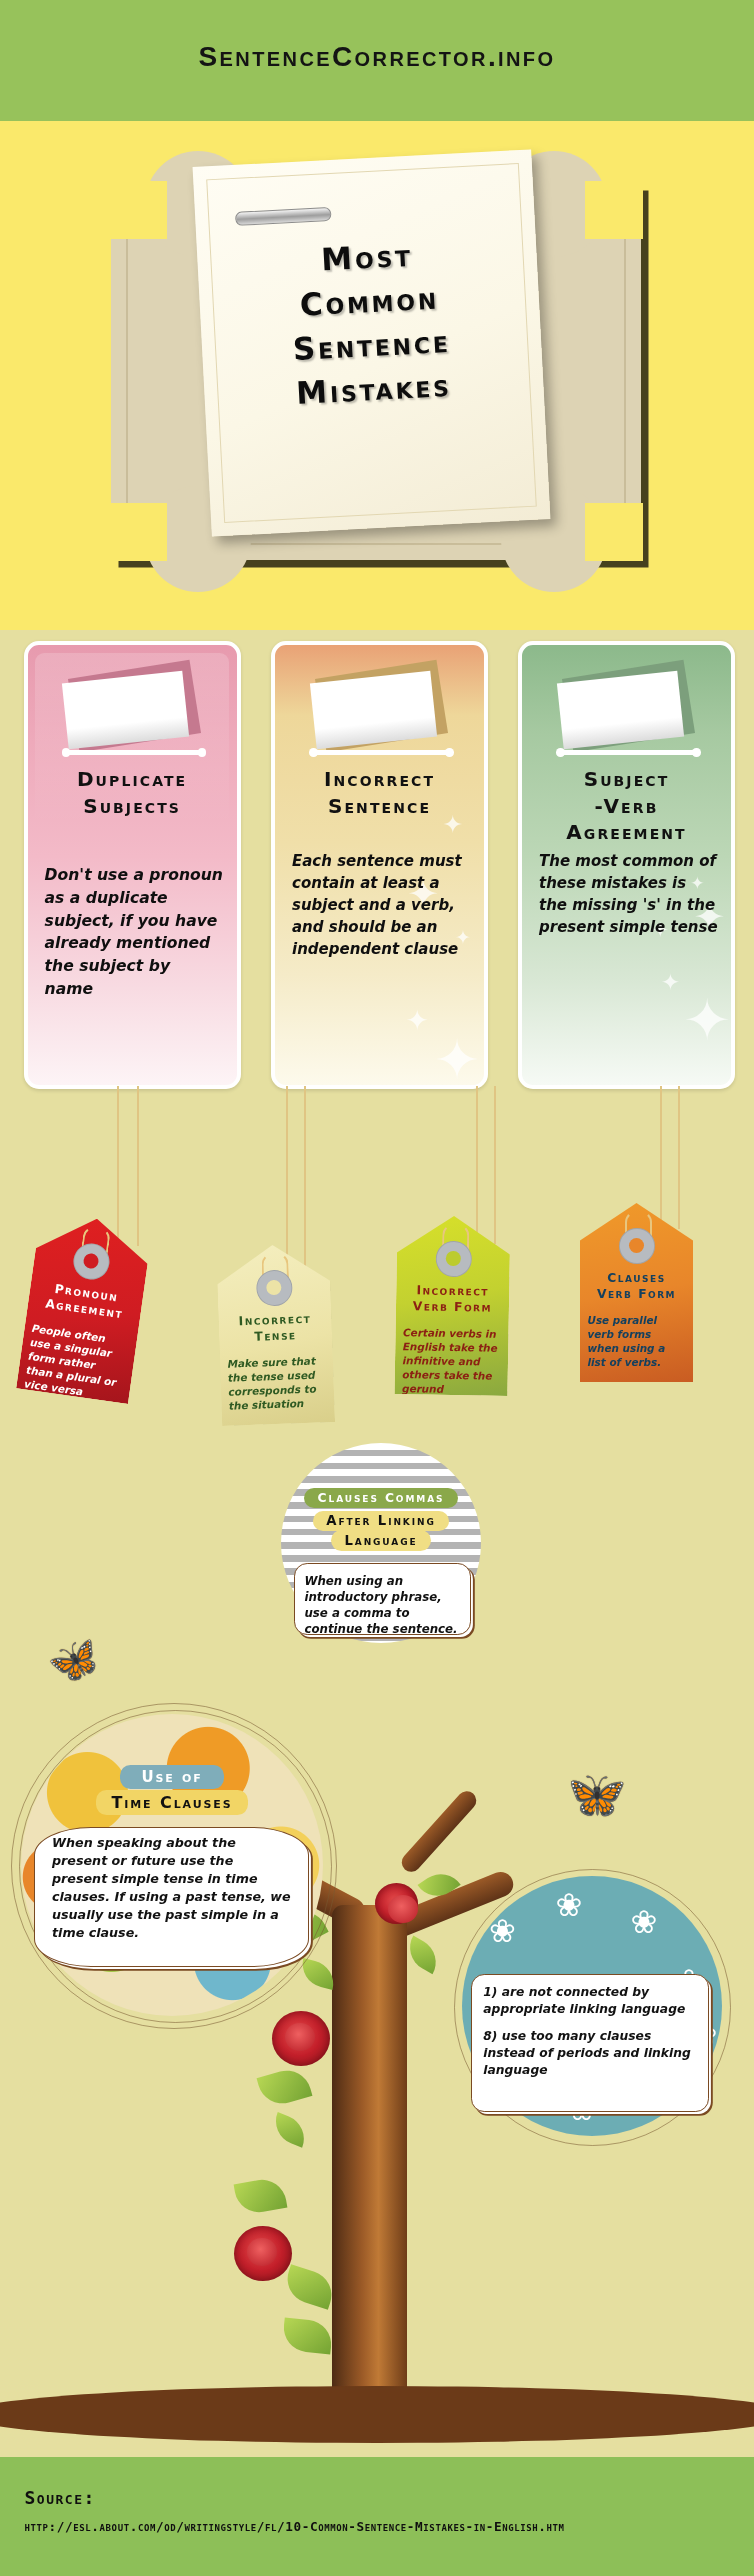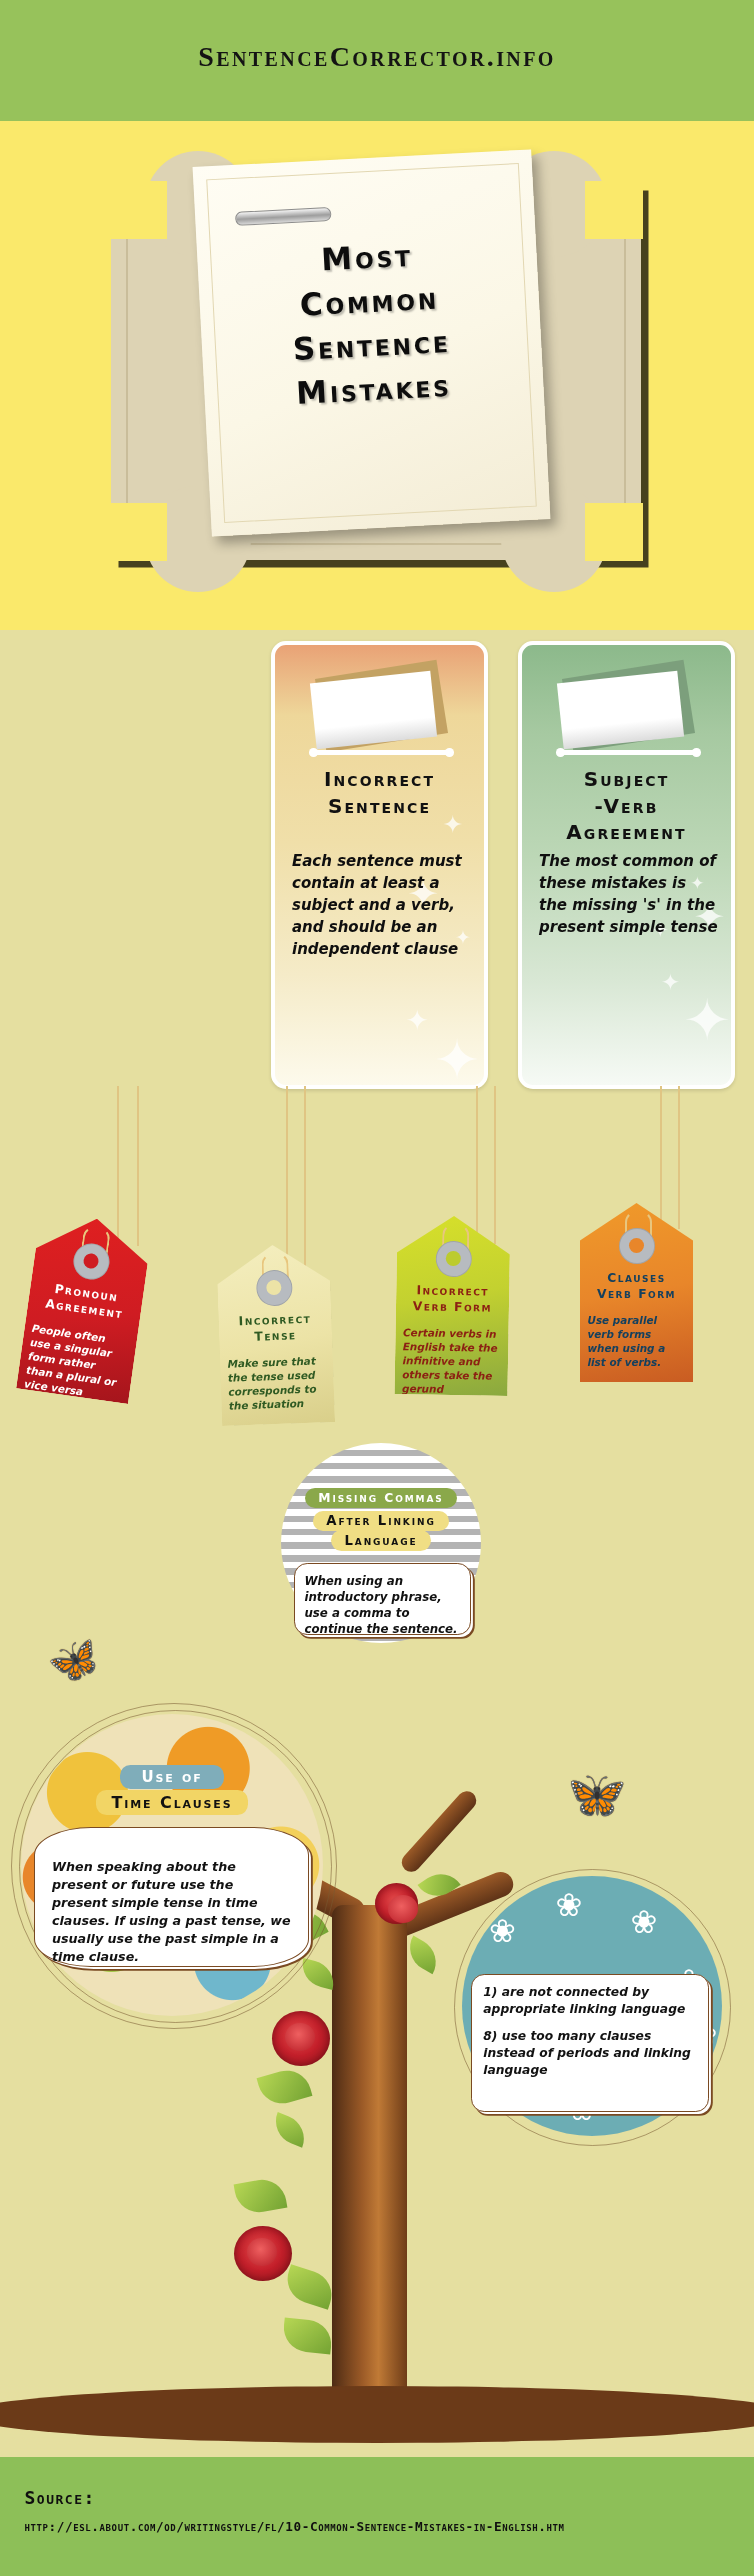--- a/index.html
+++ b/index.html
@@ -14,21 +14,21 @@
 
   
   .band-top{position:absolute;left:0;top:0;width:754px;height:121px;background:#97c25b;}
   .band-yellow{position:absolute;left:0;top:121px;width:754px;height:509px;background:#fae96b;}
   .band-olive{position:absolute;left:0;top:630px;width:754px;height:1827px;background:#e5dfa0;}
   .band-bottom{position:absolute;left:0;top:2457px;width:754px;height:119px;background:#8dbf58;}
 
   
   .site-title{
     position:absolute;left:0;top:41px;width:754px;text-align:center;
-    font-family:Liberation Serif, serif;
+    font-family:Liberation Sans, sans-serif;
     font-size:28px;font-weight:700;letter-spacing:2.4px;color:#141414;
     font-variant:small-caps;
   }
 
   
   .plaque-wrap{position:absolute;left:111px;top:158px;width:547px;height:426px;}
   .plaque{
     position:absolute;left:0;top:24.5px;width:530px;height:377px;
     background:#ddd3b4;
     box-shadow:7.5px 7.5px 0 rgba(0,0,0,.72);
@@ -257,20 +257,33 @@
         <span>Most</span>
         <span>Common</span>
         <span>Sentence</span>
         <span>Mistakes</span>
       </div>
     </div>
   </div>
 
   <div class="cards">
 
+    <div class="card c1">
+      <div class="card-inner"></div>
+      <div class="photo">
+        <div class="back"></div>
+        <div class="front"></div>
+        <div class="bar"></div>
+      </div>
+      <div class="card-title">
+        <span>Duplicate</span>
+        <span>Subjects</span>
+      </div>
+      <div class="card-body">Don't use a pronoun as a duplicate subject, if you have already mentioned the subject by name</div>
+    </div>
 
     <div class="card c2">
       <div class="card-inner"></div>
       <span class="star" style="right:21px;top:168px;">✦</span>
       <span class="star" style="right:45px;top:230px;font-size:38px;">✦</span>
       <span class="star" style="right:13.2px;top:283px;font-size:19px;">✦</span>
       <span class="star" style="right:55px;top:362px;font-size:28px;">✦</span>
       <span class="star" style="right:3.8px;top:388px;font-size:55px;">✦</span>
       <div class="photo">
         <div class="back"></div>
@@ -376,37 +389,37 @@
     <div class="rose" style="left:375px;top:223px;width:43px;height:41px;"></div>
     <div class="leaf s" style="left:421px;top:213px;transform:rotate(-34deg);"></div>
     <div class="leaf s" style="left:405px;top:283px;transform:rotate(30deg);"></div>
   </div>
 
   <div class="bfly" style="left:49px;top:1641px;transform:rotate(-18deg);">🦋</div>
   <div class="bfly" style="left:566px;top:1771px;transform:rotate(12deg);font-size:47px;">🦋</div>
 
   <div class="circ circ-commas"></div>
   <div style="position:absolute;left:300px;top:1488px;width:162px;text-align:center;">
-    <span class="badge" style="background:#8aa84a;color:#fff;font-size:12.3px;">Missing Commas</span><br>
+    <span class="badge" style="background:#8aa84a;color:#fff;font-size:12.3px;">Clauses Commas</span><br>
     <span class="badge" style="background:#f0de84;color:#111;font-size:13.2px;margin-top:2.8px;">After Linking</span><br>
     <span class="badge" style="background:#f0de84;color:#111;font-size:13.2px;margin-top:-3.8px;">Language</span>
   </div>
   <div class="callout" style="left:294px;top:1563px;width:175px;height:70px;">
     <div class="callout-body" style="padding:8.5px 9.4px;font-size:11.8px;line-height:1.38;">When using an introductory phrase, use a comma to continue the sentence.</div>
   </div>
 
   <div class="circ circ-time"></div>
   <div class="ring" style="left:11.3px;top:1703px;width:324px;height:324px;"></div>
   <div class="ring" style="left:19px;top:1710px;width:311px;height:311px;"></div>
   <div style="position:absolute;left:40px;top:1765px;width:264px;text-align:center;">
     <span class="badge" style="background:#7fadba;color:#fff;font-size:15px;padding:2.8px 21px;">Use of</span><br>
     <span class="badge" style="background:#f2d565;color:#111;font-size:16px;padding:2.8px 15px;margin-top:1.9px;">Time Clauses</span>
   </div>
   <div class="callout" style="left:34px;top:1827px;width:273px;height:138px;border-radius:57px/28px;">
-    <div class="callout-body" style="padding:30px 17px;font-size:12.7px;line-height:1.42;">When speaking about the present or future use the present simple tense in time clauses. If using a past tense, we usually use the past simple in a time clause.</div>
+    <div class="callout-body" style="padding:6px 17px;font-size:12.7px;line-height:1.42;">When speaking about the present or future use the present simple tense in time clauses. If using a past tense, we usually use the past simple in a time clause.</div>
   </div>
 
   <div class="circ circ-runon">
     <span class="hib" style="left:24.5px;top:41px;">❀</span>
     <span class="hib" style="left:91px;top:15px;">❀</span>
     <span class="hib" style="left:166px;top:32px;">❀</span>
     <span class="hib" style="left:211px;top:91px;">❀</span>
     <span class="hib" style="left:7.5px;top:113px;">❀</span>
     <span class="hib" style="left:32px;top:185px;">❀</span>
     <span class="hib" style="left:104px;top:219px;">❀</span>

